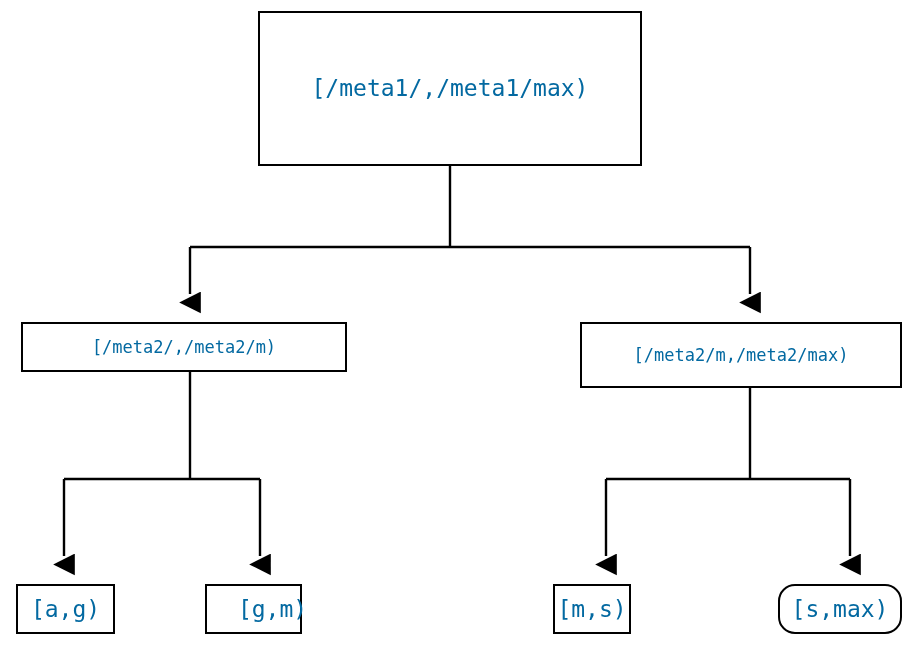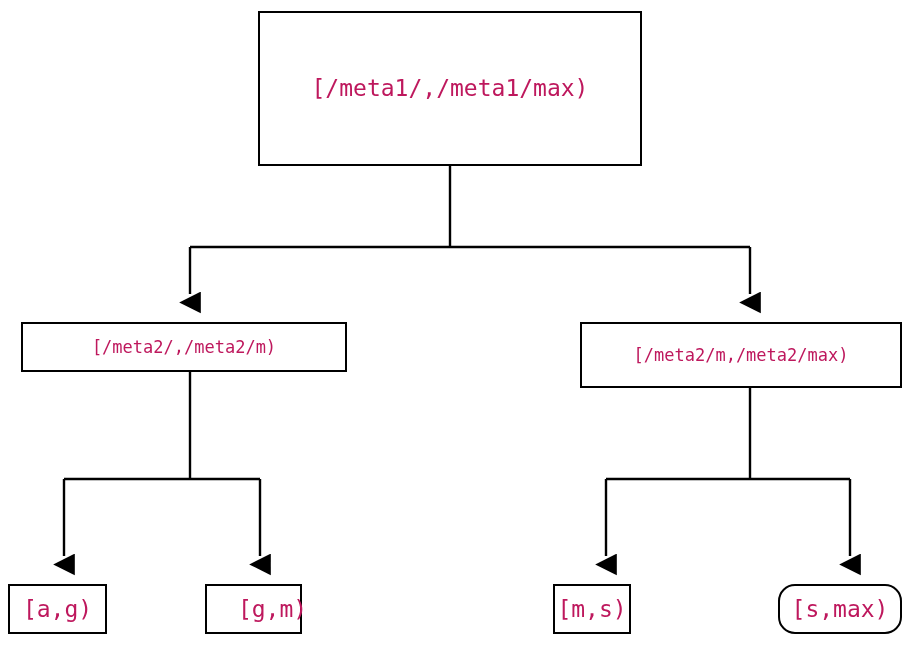--- a/index.html
+++ b/index.html
@@ -26,21 +26,21 @@
     height: 652px;
   }
   .node-box {
     position: absolute;
     box-sizing: border-box;
     border: 2px solid #000000;
     background: #ffffff;
     display: flex;
     align-items: center;
     justify-content: center;
-    color: #be185d;
+    color: #0369a1;
     white-space: pre;
     letter-spacing: 0px;
   }
   .node-label {
     display: block;
     line-height: 1;
   }
   .node-root .node-label   { font-size: 23px; }
   .node-mid .node-label    { font-size: 17px; }
   .node-leaf .node-label   { font-size: 23px; }
@@ -102,21 +102,21 @@
   </div>
 
   <div class="node-box node-mid" style="left:21px; top:322px; width:326px; height:50px;">
     <span class="node-label">[/meta2/,/meta2/m)</span>
   </div>
 
   <div class="node-box node-mid" style="left:580px; top:322px; width:322px; height:66px;">
     <span class="node-label">[/meta2/m,/meta2/max)</span>
   </div>
 
-  <div class="node-box node-leaf" style="left:8px; top:584px; width:99px; height:50px;">
+  <div class="node-box node-leaf" style="left:16px; top:584px; width:99px; height:50px;">
     <span class="node-label">[a,g)</span>
   </div>
 
   <div class="node-box node-leaf" style="left:205px; top:584px; width:97px; height:50px;padding-left:38px;">
     <span class="node-label">[g,m)</span>
   </div>
 
   <div class="node-box node-leaf" style="left:553px; top:584px; width:78px; height:50px;">
     <span class="node-label">[m,s)</span>
   </div>

